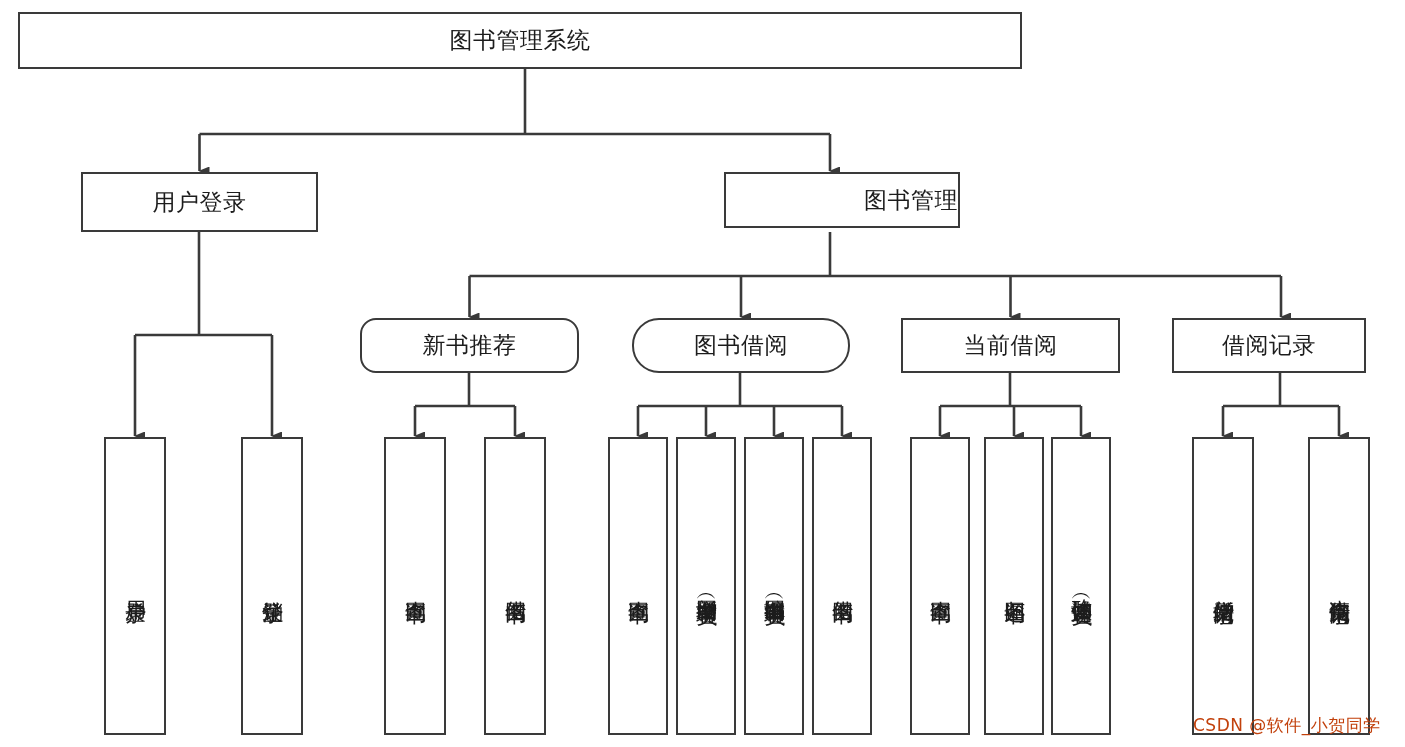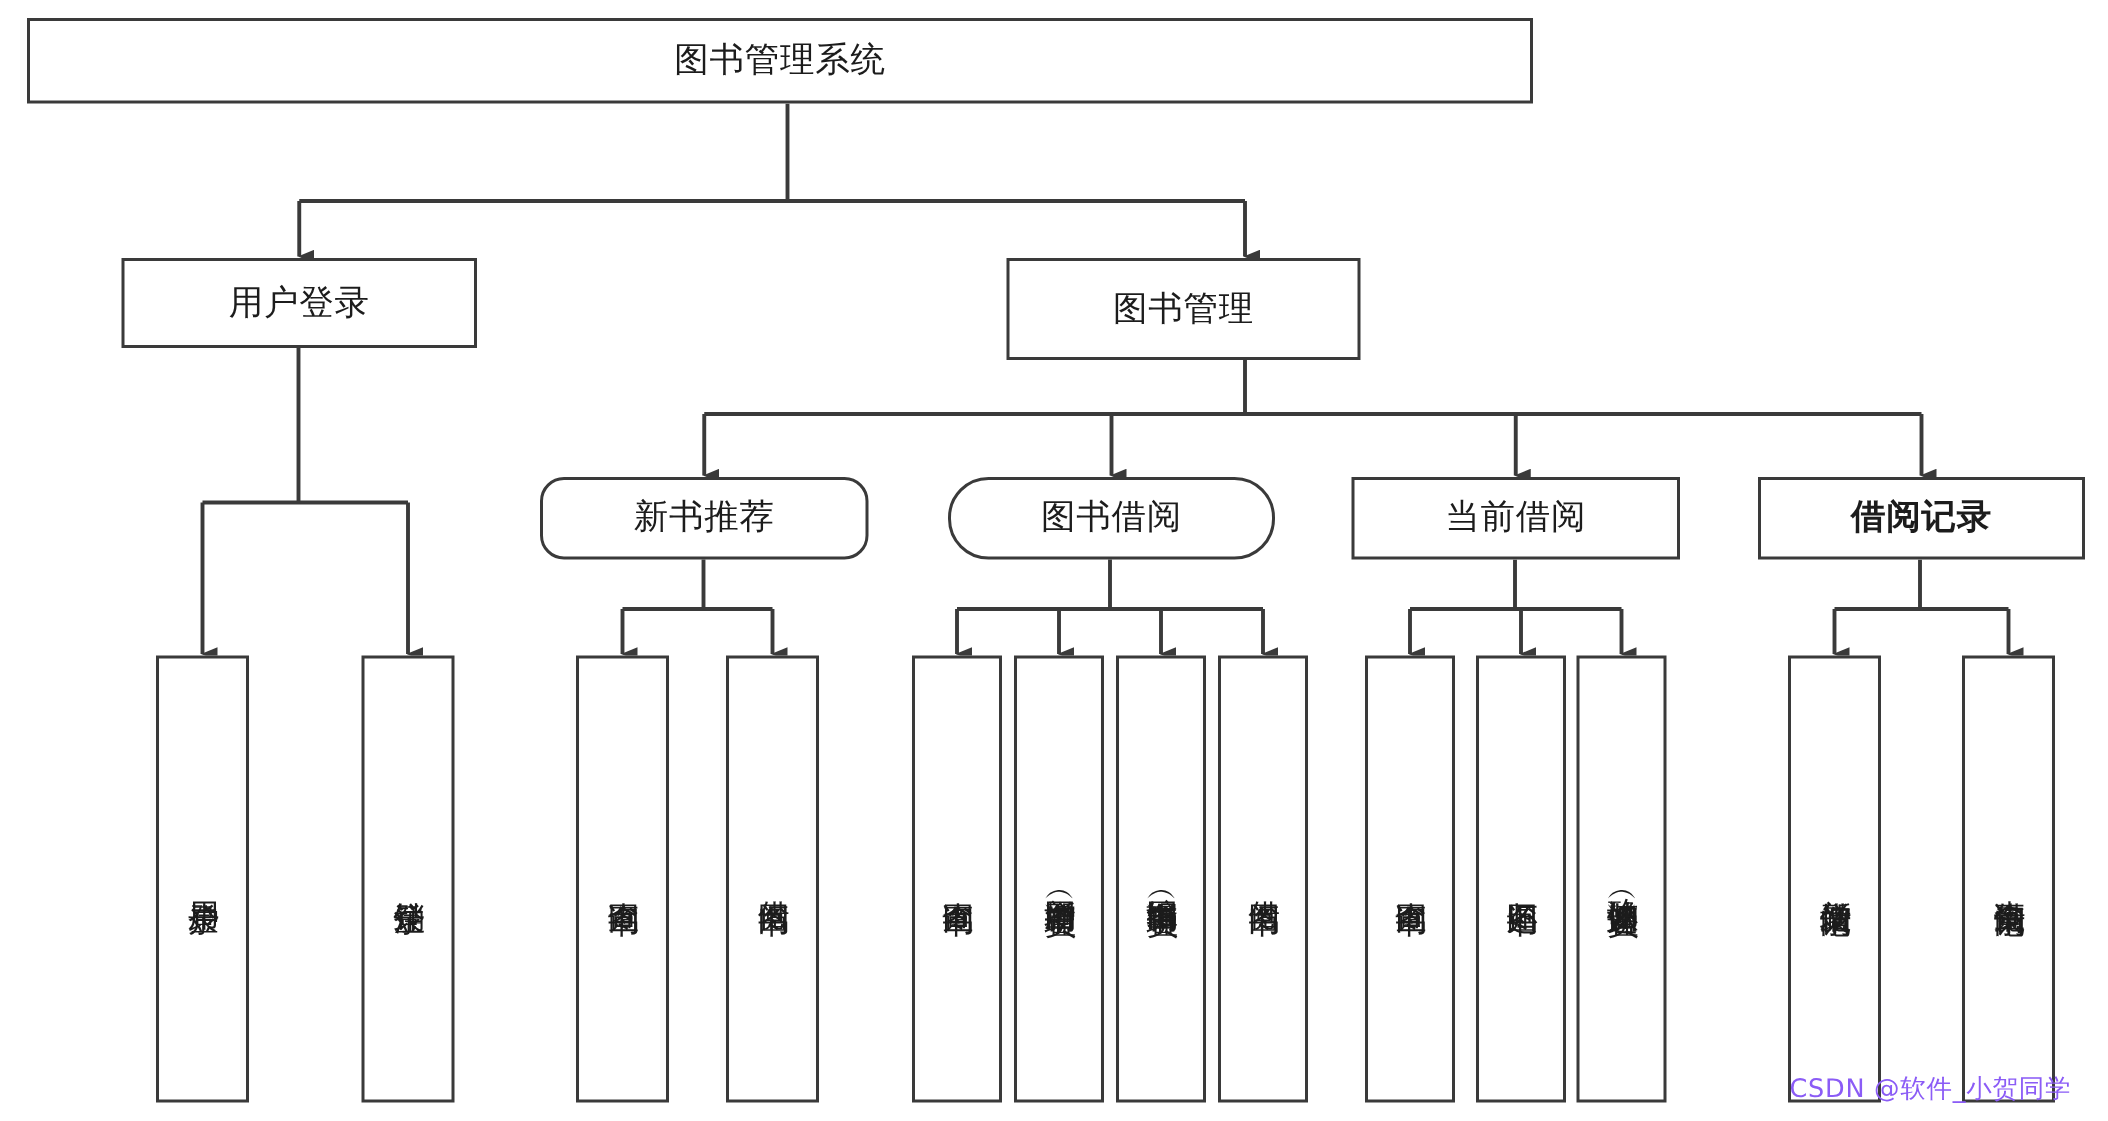--- a/index.html
+++ b/index.html
@@ -55,21 +55,21 @@
   .node-v .vtext {
     writing-mode: vertical-rl;
     text-orientation: upright;
     display: block;
   }
   #watermark {
     position: absolute;
     left: 1193px;
     top: 714px;
     font-size: 17px;
-    color: #8b5cf6;
+    color: #c2410c;
     white-space: nowrap;
     letter-spacing: 0.5px;
     user-select: none;
   }
 </style>
 </head>
 <body>
 
 <div id="diagram-root">
 
@@ -116,33 +116,33 @@
       </g>
   </svg>
 
   <div id="node-layer">
       <div class="node node-h" style="left: 18px; top: 12px; width: 1004px; height: 57px;">
         <span class="">图书管理系统</span>
       </div>
       <div class="node node-h" style="left: 81px; top: 172px; width: 237px; height: 60px;">
         <span class="">用户登录</span>
       </div>
-      <div class="node node-h" style="left: 671px; top: 172px; width: 236px; height: 68px;">
+      <div class="node node-h" style="left: 724px; top: 172px; width: 236px; height: 56px; justify-content: flex-end;">
         <span class="">图书管理</span>
       </div>
       <div class="node node-h" style="left: 360px; top: 318px; width: 219px; height: 55px; border-radius: 16px;">
         <span class="">新书推荐</span>
       </div>
       <div class="node node-h" style="left: 632px; top: 318px; width: 218px; height: 55px; border-radius: 27px;">
         <span class="">图书借阅</span>
       </div>
       <div class="node node-h" style="left: 901px; top: 318px; width: 219px; height: 55px;">
         <span class="">当前借阅</span>
       </div>
-      <div class="node node-h" style="left: 1172px; top: 318px; width: 218px; height: 55px; font-weight: bold;">
+      <div class="node node-h" style="left: 1172px; top: 318px; width: 194px; height: 55px;">
         <span class="">借阅记录</span>
       </div>
       <div class="node node-v" style="left: 104px; top: 437px; width: 62px; height: 298px;">
         <span class="vtext">用户登录</span>
       </div>
       <div class="node node-v" style="left: 241px; top: 437px; width: 62px; height: 298px;">
         <span class="vtext">注销登录</span>
       </div>
       <div class="node node-v" style="left: 384px; top: 437px; width: 62px; height: 298px;">
         <span class="vtext">查询图书</span>

